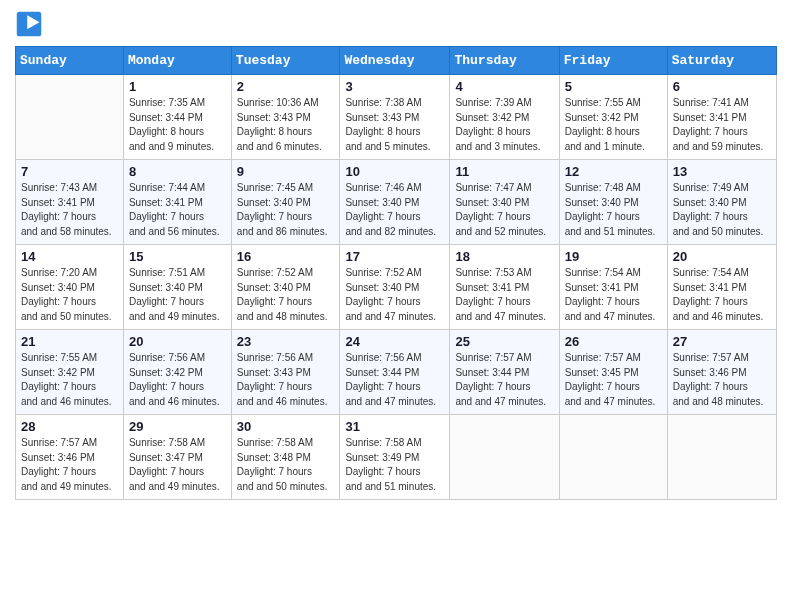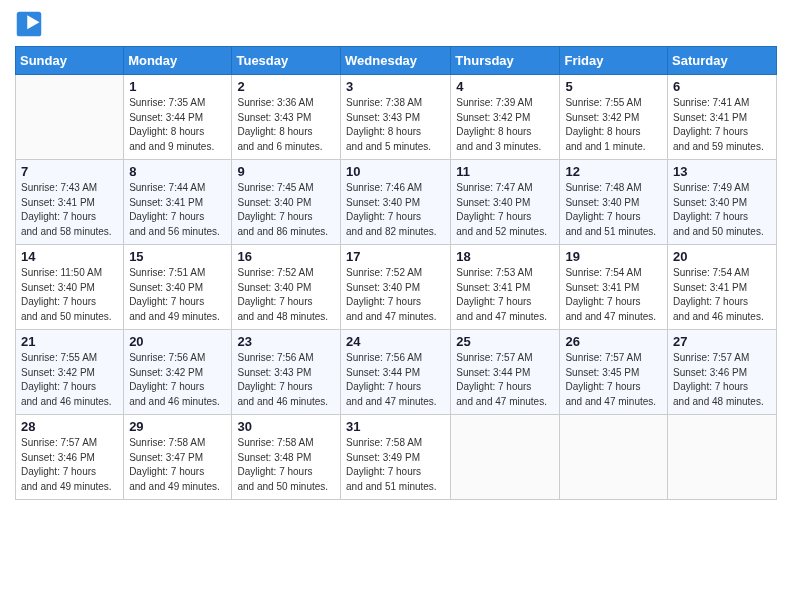--- a/index.html
+++ b/index.html
@@ -52,20 +52,21 @@
       font-size: 11px;
     }
     .calendar-table thead tr th {
       background: #2e86de;
       color: #fff;
       padding: 6px 4px;
       text-align: left;
       font-size: 13px;
       font-weight: bold;
       border: 1px solid #2070c0;
+      font-family: Liberation Mono, monospace;
     }
     .calendar-table tbody tr td {
       border: 1px solid #ccc;
       vertical-align: top;
       padding: 4px 5px;
       height: 85px;
       width: 113px;
       background: #fff;
     }
     .calendar-table tbody tr:nth-child(even) td {
@@ -126,21 +127,21 @@
           <div class="day-info">
             <div>Sunrise: 7:35 AM</div>
             <div>Sunset: 3:44 PM</div>
             <div>Daylight: 8 hours</div>
             <div>and and 9 minutes.</div>
           </div>
         </td>
         <td>
           <div class="day-number">2</div>
           <div class="day-info">
-            <div>Sunrise: 3:36 AM</div>
+            <div>Sunrise: 10:36 AM</div>
             <div>Sunset: 3:43 PM</div>
             <div>Daylight: 8 hours</div>
             <div>and and 6 minutes.</div>
           </div>
         </td>
         <td>
           <div class="day-number">3</div>
           <div class="day-info">
             <div>Sunrise: 7:38 AM</div>
             <div>Sunset: 3:43 PM</div>
@@ -238,21 +239,21 @@
             <div>Sunset: 3:40 PM</div>
             <div>Daylight: 7 hours</div>
             <div>and and 50 minutes.</div>
           </div>
         </td>
       </tr>
       <tr>
         <td>
           <div class="day-number">14</div>
           <div class="day-info">
-            <div>Sunrise: 11:50 AM</div>
+            <div>Sunrise: 7:20 AM</div>
             <div>Sunset: 3:40 PM</div>
             <div>Daylight: 7 hours</div>
             <div>and and 50 minutes.</div>
           </div>
         </td>
         <td>
           <div class="day-number">15</div>
           <div class="day-info">
             <div>Sunrise: 7:51 AM</div>
             <div>Sunset: 3:40 PM</div>

